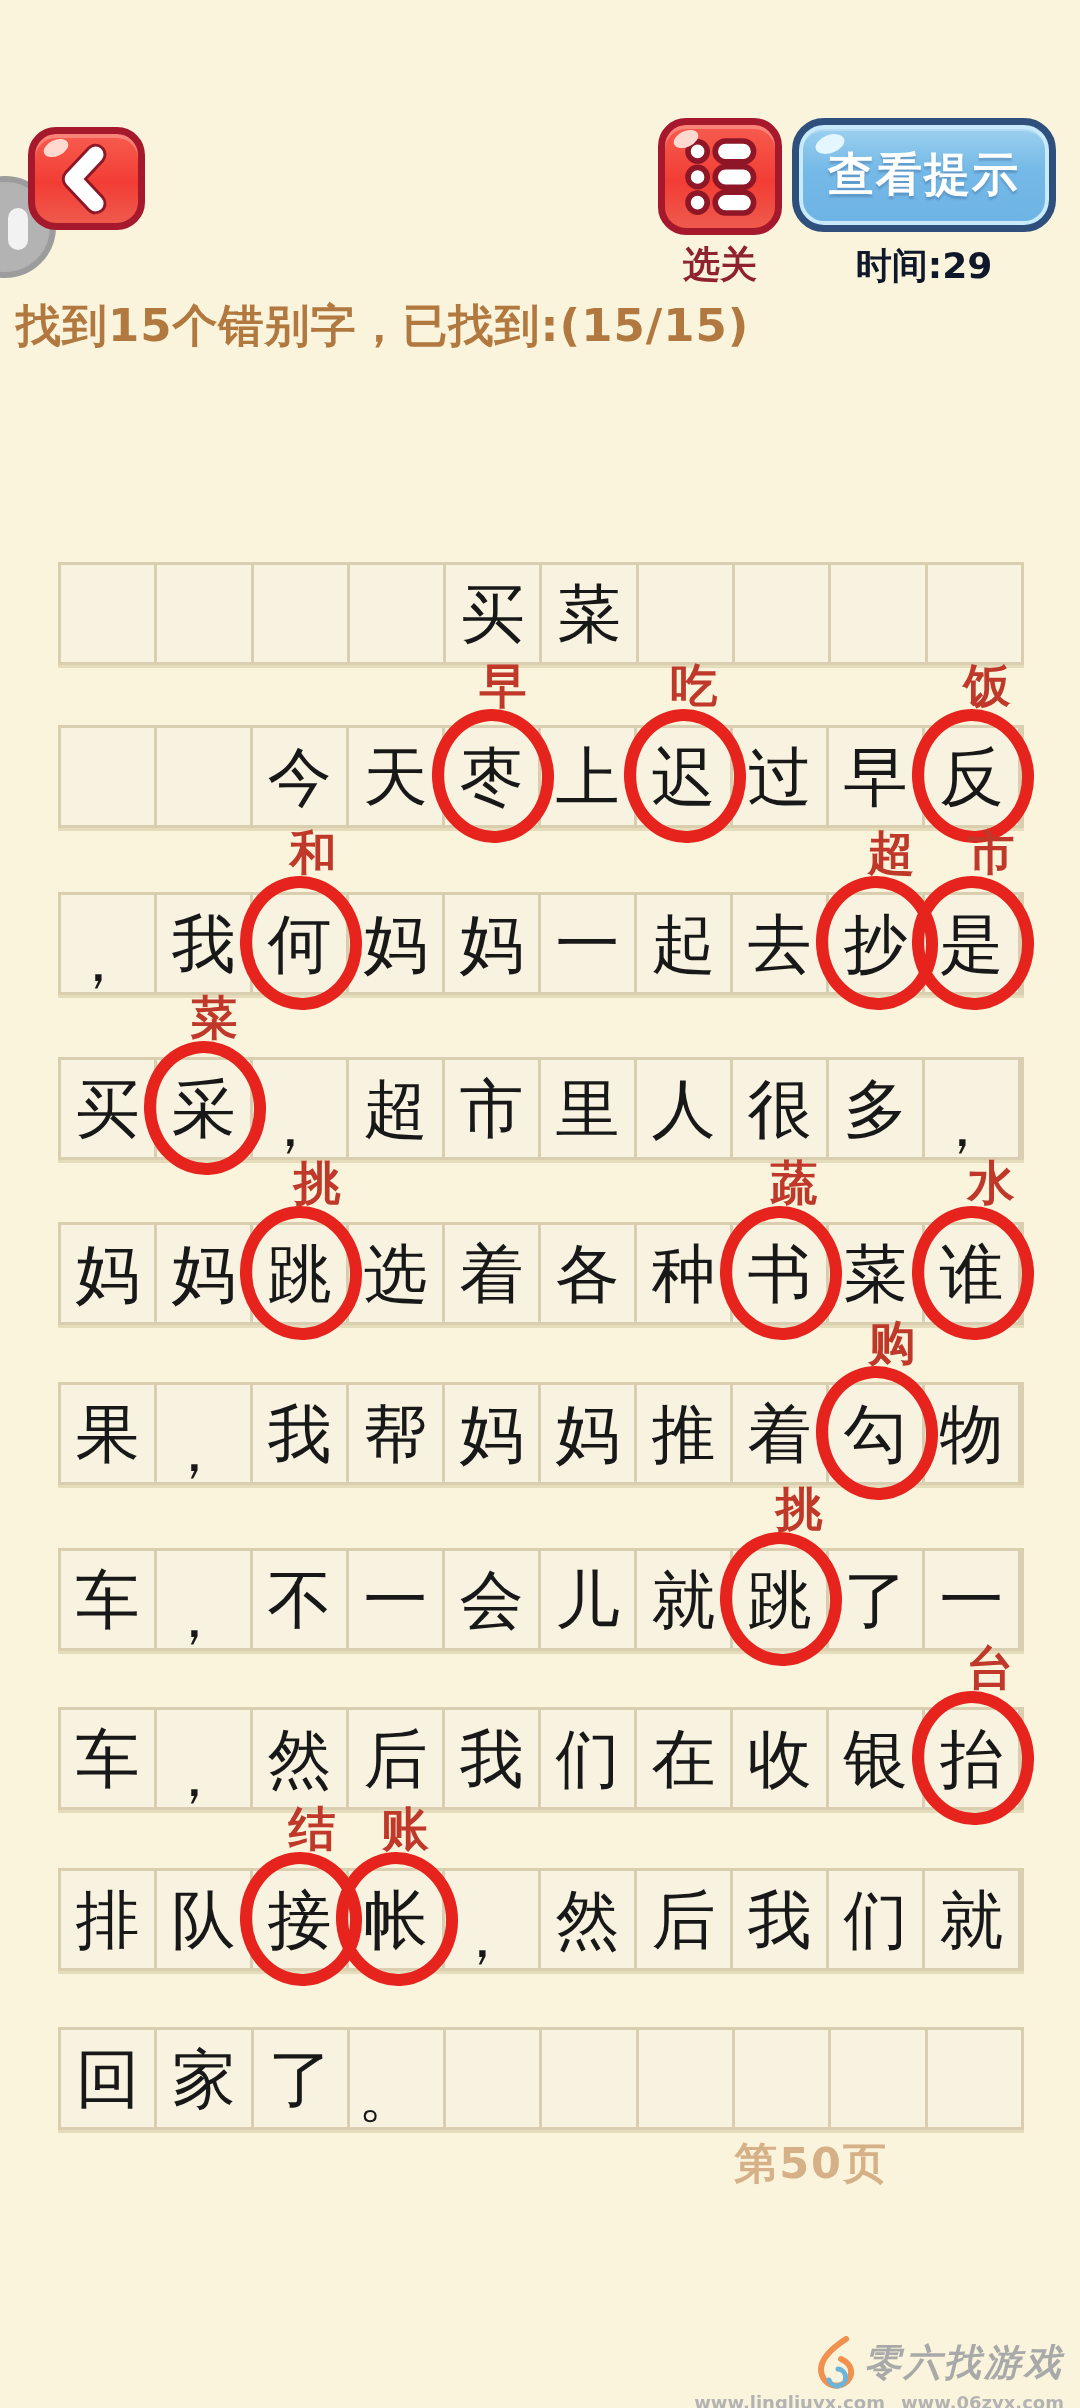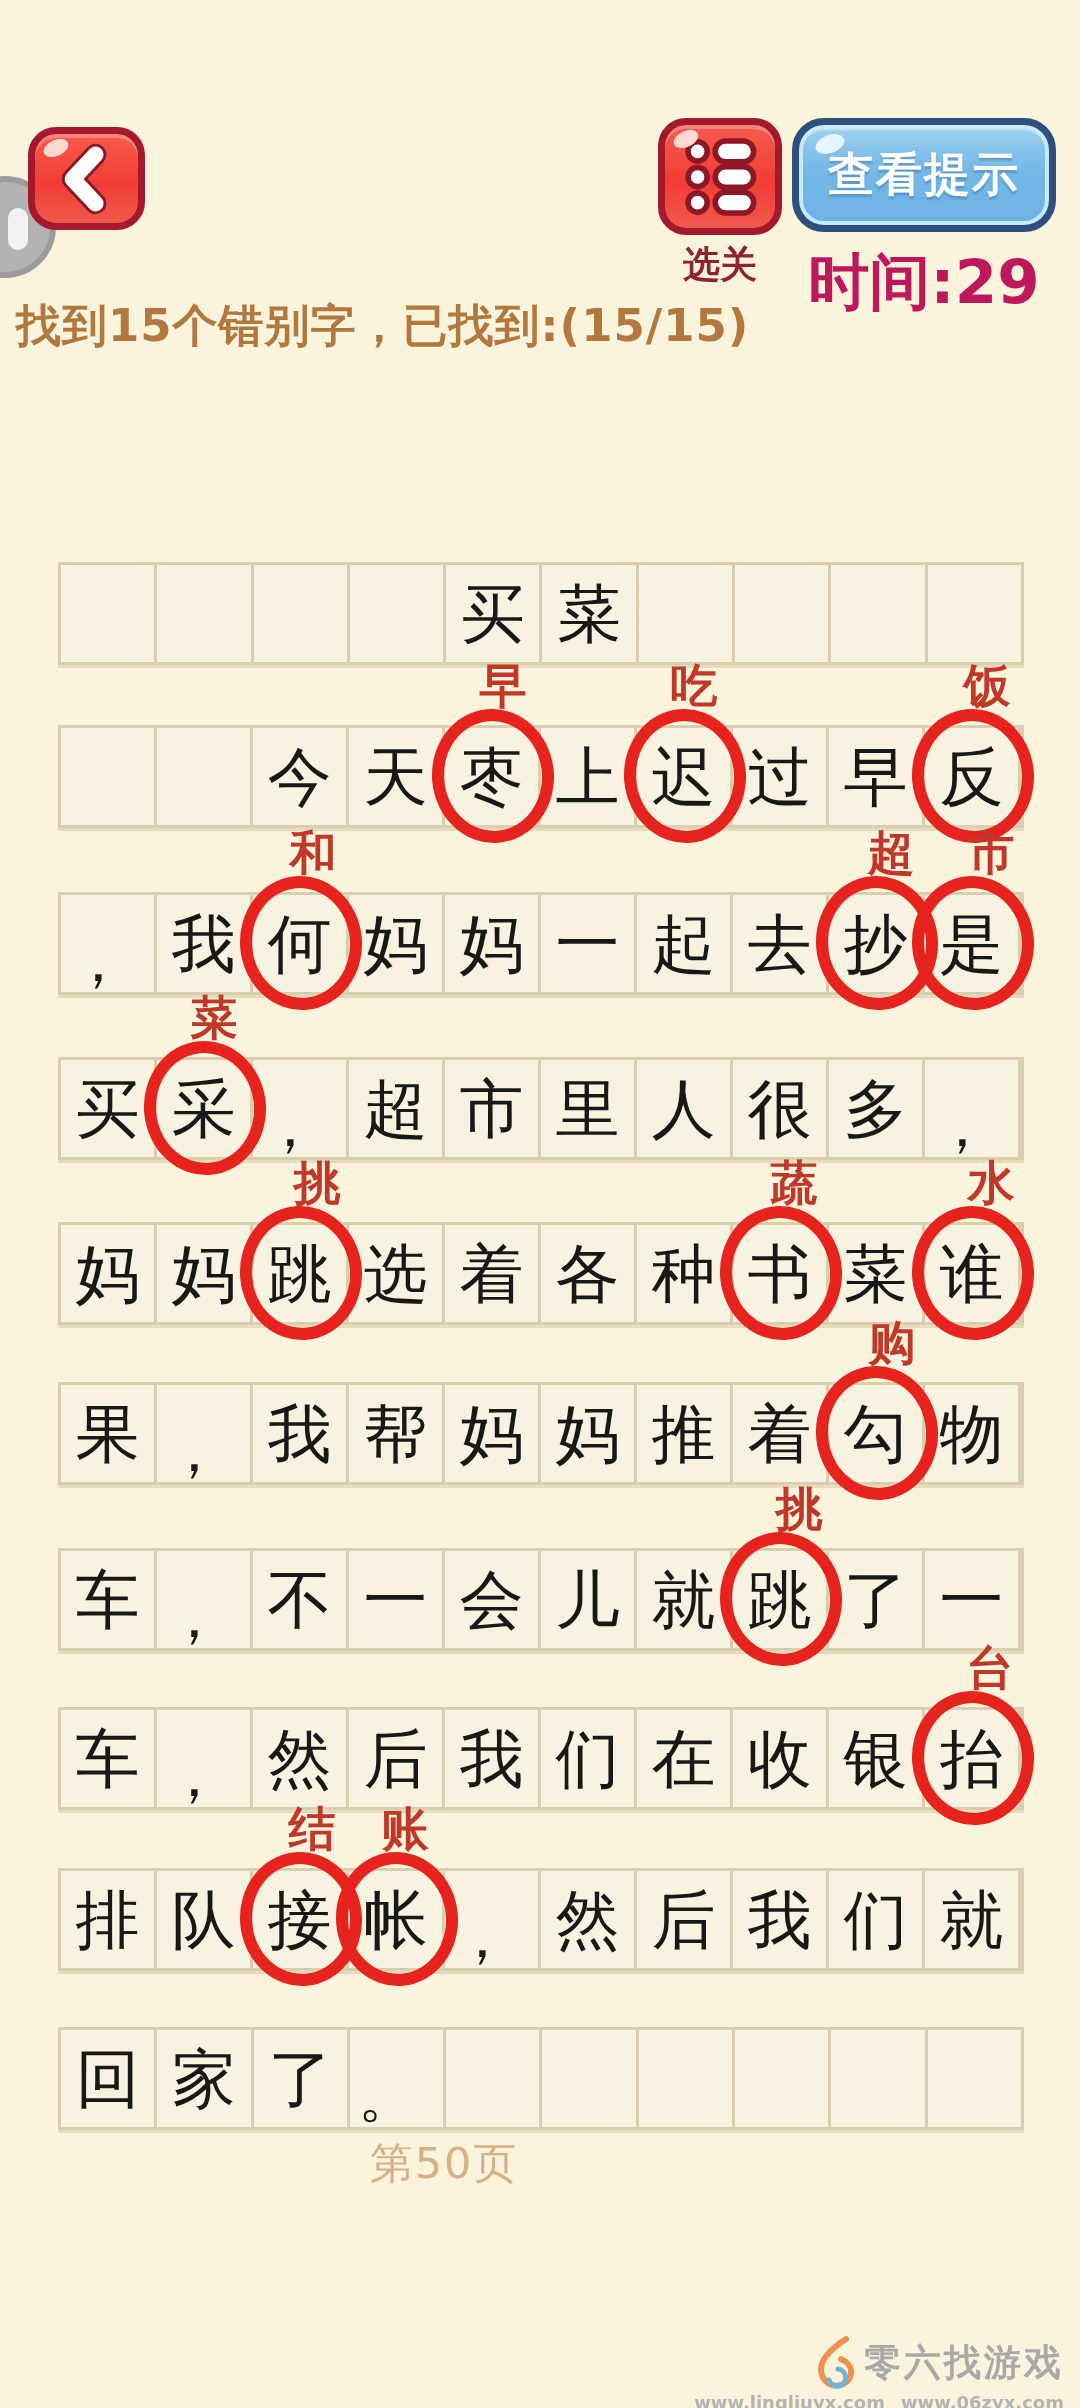--- a/index.html
+++ b/index.html
@@ -27,47 +27,47 @@
     border:7px solid #2f4f7d;border-radius:32px;
     background:linear-gradient(180deg,#9fd2ef 0%,#74b9e7 45%,#6db3e4 100%);
     box-shadow:inset 0 0 0 4px #c9eafb, inset 0 6px 0 rgba(255,255,255,.25);
     display:flex;align-items:center;justify-content:center;cursor:pointer;z-index:2;
   }
   .blue-btn .gloss{position:absolute;left:16px;top:10px;width:30px;height:18px;border-radius:50%;background:#e4f6ff;transform:rotate(-20deg);}
   .blue-btn span{color:#fff;font-size:46px;font-weight:bold;letter-spacing:2px;text-shadow:0 3px 2px rgba(30,60,110,.25);}
   #select-label{position:absolute;left:658px;top:240px;width:124px;text-align:center;
     color:#8e222d;font-size:37px;font-weight:bold;z-index:2;}
   #timer{position:absolute;left:792px;top:242px;width:264px;text-align:center;
-    color:#be185d;font-size:61px;font-weight:bold;z-index:2;}
+    color:#0f172a;font-size:36px;font-weight:bold;z-index:2;}
   #progress{position:absolute;left:16px;top:296px;color:#b1793f;font-size:45px;font-weight:bold;letter-spacing:1px;}
   
   .grid-row{
     position:absolute;left:58px;width:960px;height:97px;box-sizing:content-box;
     background:var(--cell-bg,#f8f3e1);border:3px solid var(--grid-line,#d9cfb0);
     display:flex;box-shadow:0 3px 0 rgba(190,175,130,.35);
   }
   .cell{flex:1 1 0;position:relative;display:flex;align-items:center;justify-content:center;}
   .cell:not(:last-child){border-right:3px solid var(--grid-line,#d9cfb0);}
   .hanzi{font-size:64px;color:#181818;line-height:1;}
   .hanzi.punct{position:absolute;left:8px;bottom:2px;font-size:58px;}
   .circle-mark{
     position:absolute;width:122px;height:134px;top:-19px;box-sizing:border-box;
     border:12px solid var(--circle-red,#e7231d);border-radius:50%;
     transform:rotate(-5deg);pointer-events:none;z-index:3;
   }
   .correction-label{
     position:absolute;top:-66px;transform:translateX(-50%);
     color:var(--correction-red,#bf382a);font-size:47px;font-weight:bold;line-height:1;z-index:3;
   }
-  #page-label{position:absolute;left:0;top:2135px;width:888px;text-align:center;
-    color:#d6b086;font-size:43px;font-weight:normal;letter-spacing:2px;}
+  #page-label{position:absolute;left:0;top:2135px;width:888px;text-align:right;
+    color:#d6b086;font-size:43px;font-weight:bold;letter-spacing:2px;}
   
   #watermark{position:absolute;right:16px;top:2336px;display:flex;flex-direction:column;align-items:flex-end;}
   #watermark .row1{display:flex;align-items:center;gap:8px;}
-  #brand-text{color:#a9a9a9;font-size:37px;font-weight:bold;letter-spacing:3px;}
+  #brand-text{color:#a9a9a9;font-size:37px;font-weight:bold;letter-spacing:3px;font-style:italic;}
   #watermark .urls{display:flex;gap:16px;margin-top:2px;}
   #watermark .urls span{color:#b3b3b3;font-size:18px;font-weight:bold;}
 </style>
 </head>
 <body>
 
 <div class="float-btn">
   <div class="pill"></div>
 
 </div>

